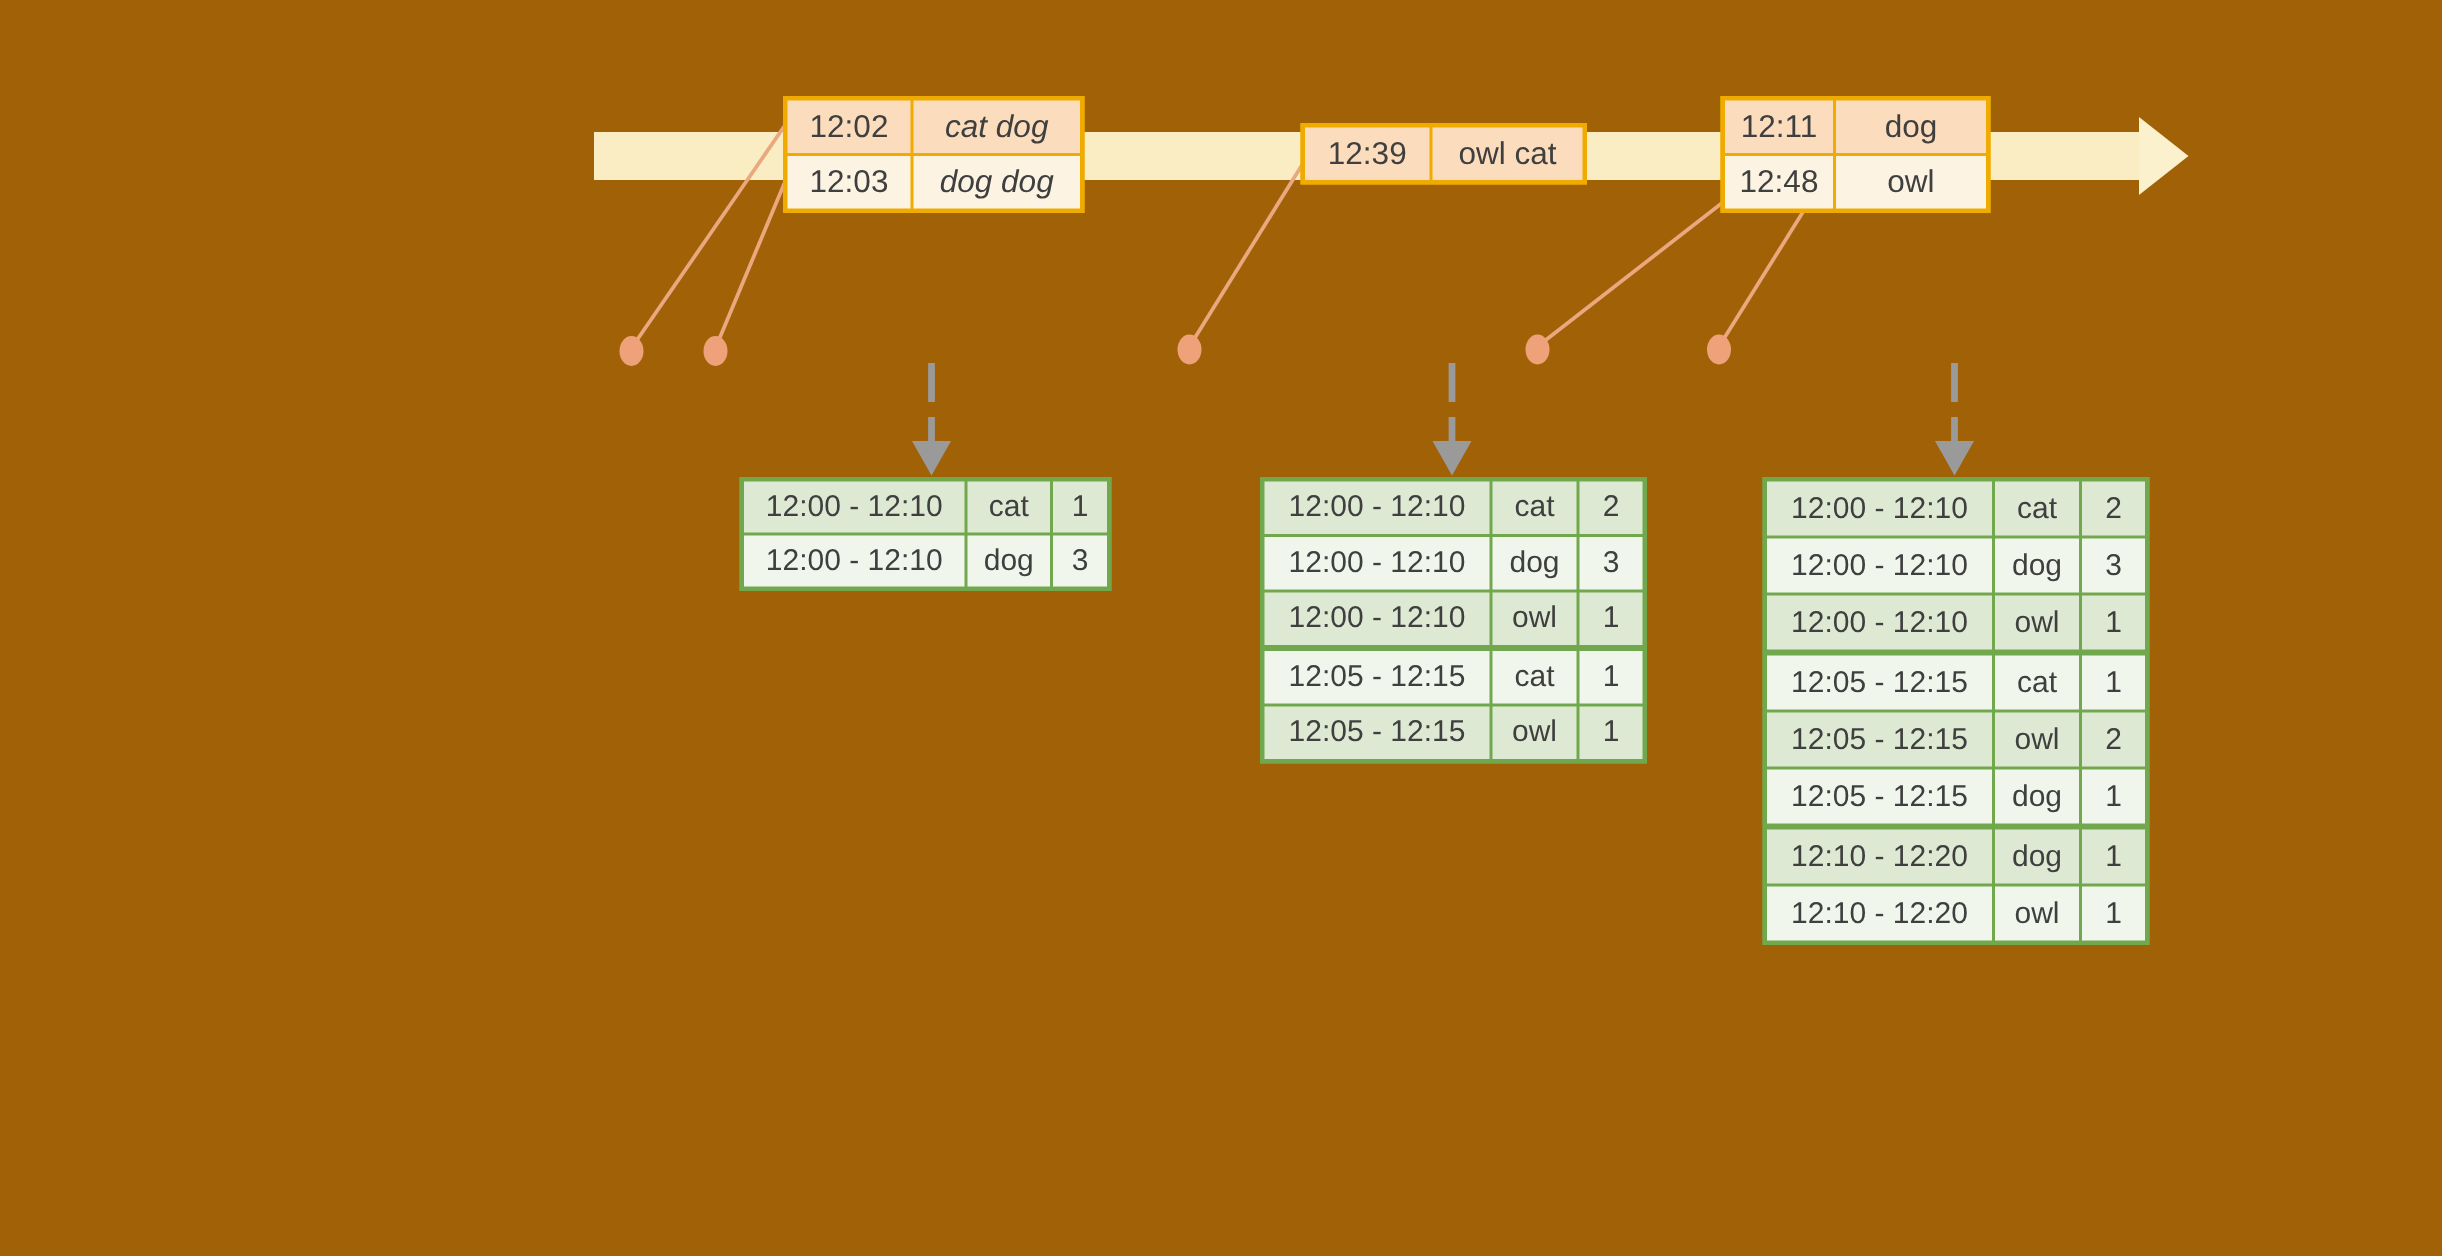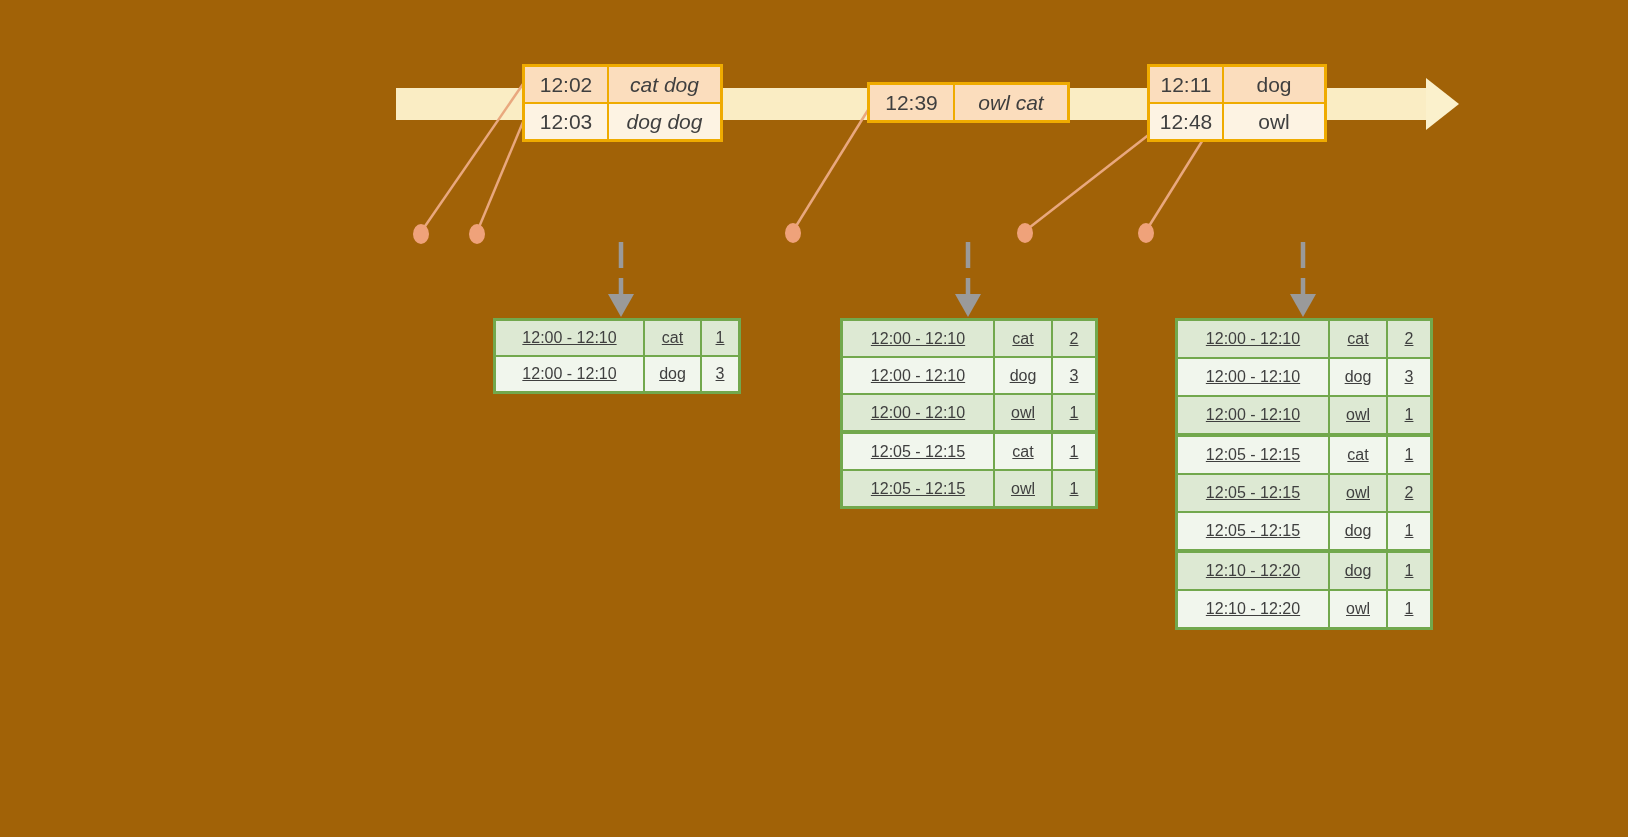--- a/index.html
+++ b/index.html
@@ -17,28 +17,28 @@
   
   .overlay{position:absolute;left:0;top:0;}
   
   .etable{position:absolute;background:#EFAB00;border:3px solid #EFAB00;
           display:flex;flex-direction:column;gap:2px;}
   .erow{display:flex;gap:2px;}
   .ecell{display:flex;align-items:center;justify-content:center;height:35px;font-size:21px;}
   .peach{background:#FBDDBD;}
   .cream{background:#FDF3E3;}
   .et1 .c-time{width:82px;} .et1 .c-words{width:111px;font-style:italic;}
-  .et2 .c-time{width:83px;} .et2 .c-words{width:112px;font-style:italic;}
+  .et2 .c-time{width:83px;} .et2 .c-words{width:100px;}
   .et3 .c-time{width:72px;} .et3 .c-words{width:100px;}
   
   .gtable{position:absolute;background:#72A84D;border:3px solid #72A84D;
           display:flex;flex-direction:column;gap:2px;}
   .grow{display:flex;gap:2px;}
   .grow.group{margin-top:2px;} 
-  .gcell{display:flex;align-items:center;justify-content:center;font-size:16px;text-decoration:underline;}
+  .gcell{display:flex;align-items:center;justify-content:center;font-size:20px;}
   .sage{background:#DDE9D3;}
   .lite{background:#F1F6ED;}
   .rt1 .gcell{height:34px;}
   .rt1 .c-win{width:147px;} .rt1 .c-word{width:55px;} .rt1 .c-cnt{width:36px;}
   .rt2 .gcell{height:35px;}
   .rt2 .c-win{width:150px;} .rt2 .c-word{width:56px;} .rt2 .c-cnt{width:42px;}
   .rt3 .gcell{height:36px;}
   .rt3 .c-win{width:150px;} .rt3 .c-word{width:56px;} .rt3 .c-cnt{width:42px;}
 </style>
 </head>

